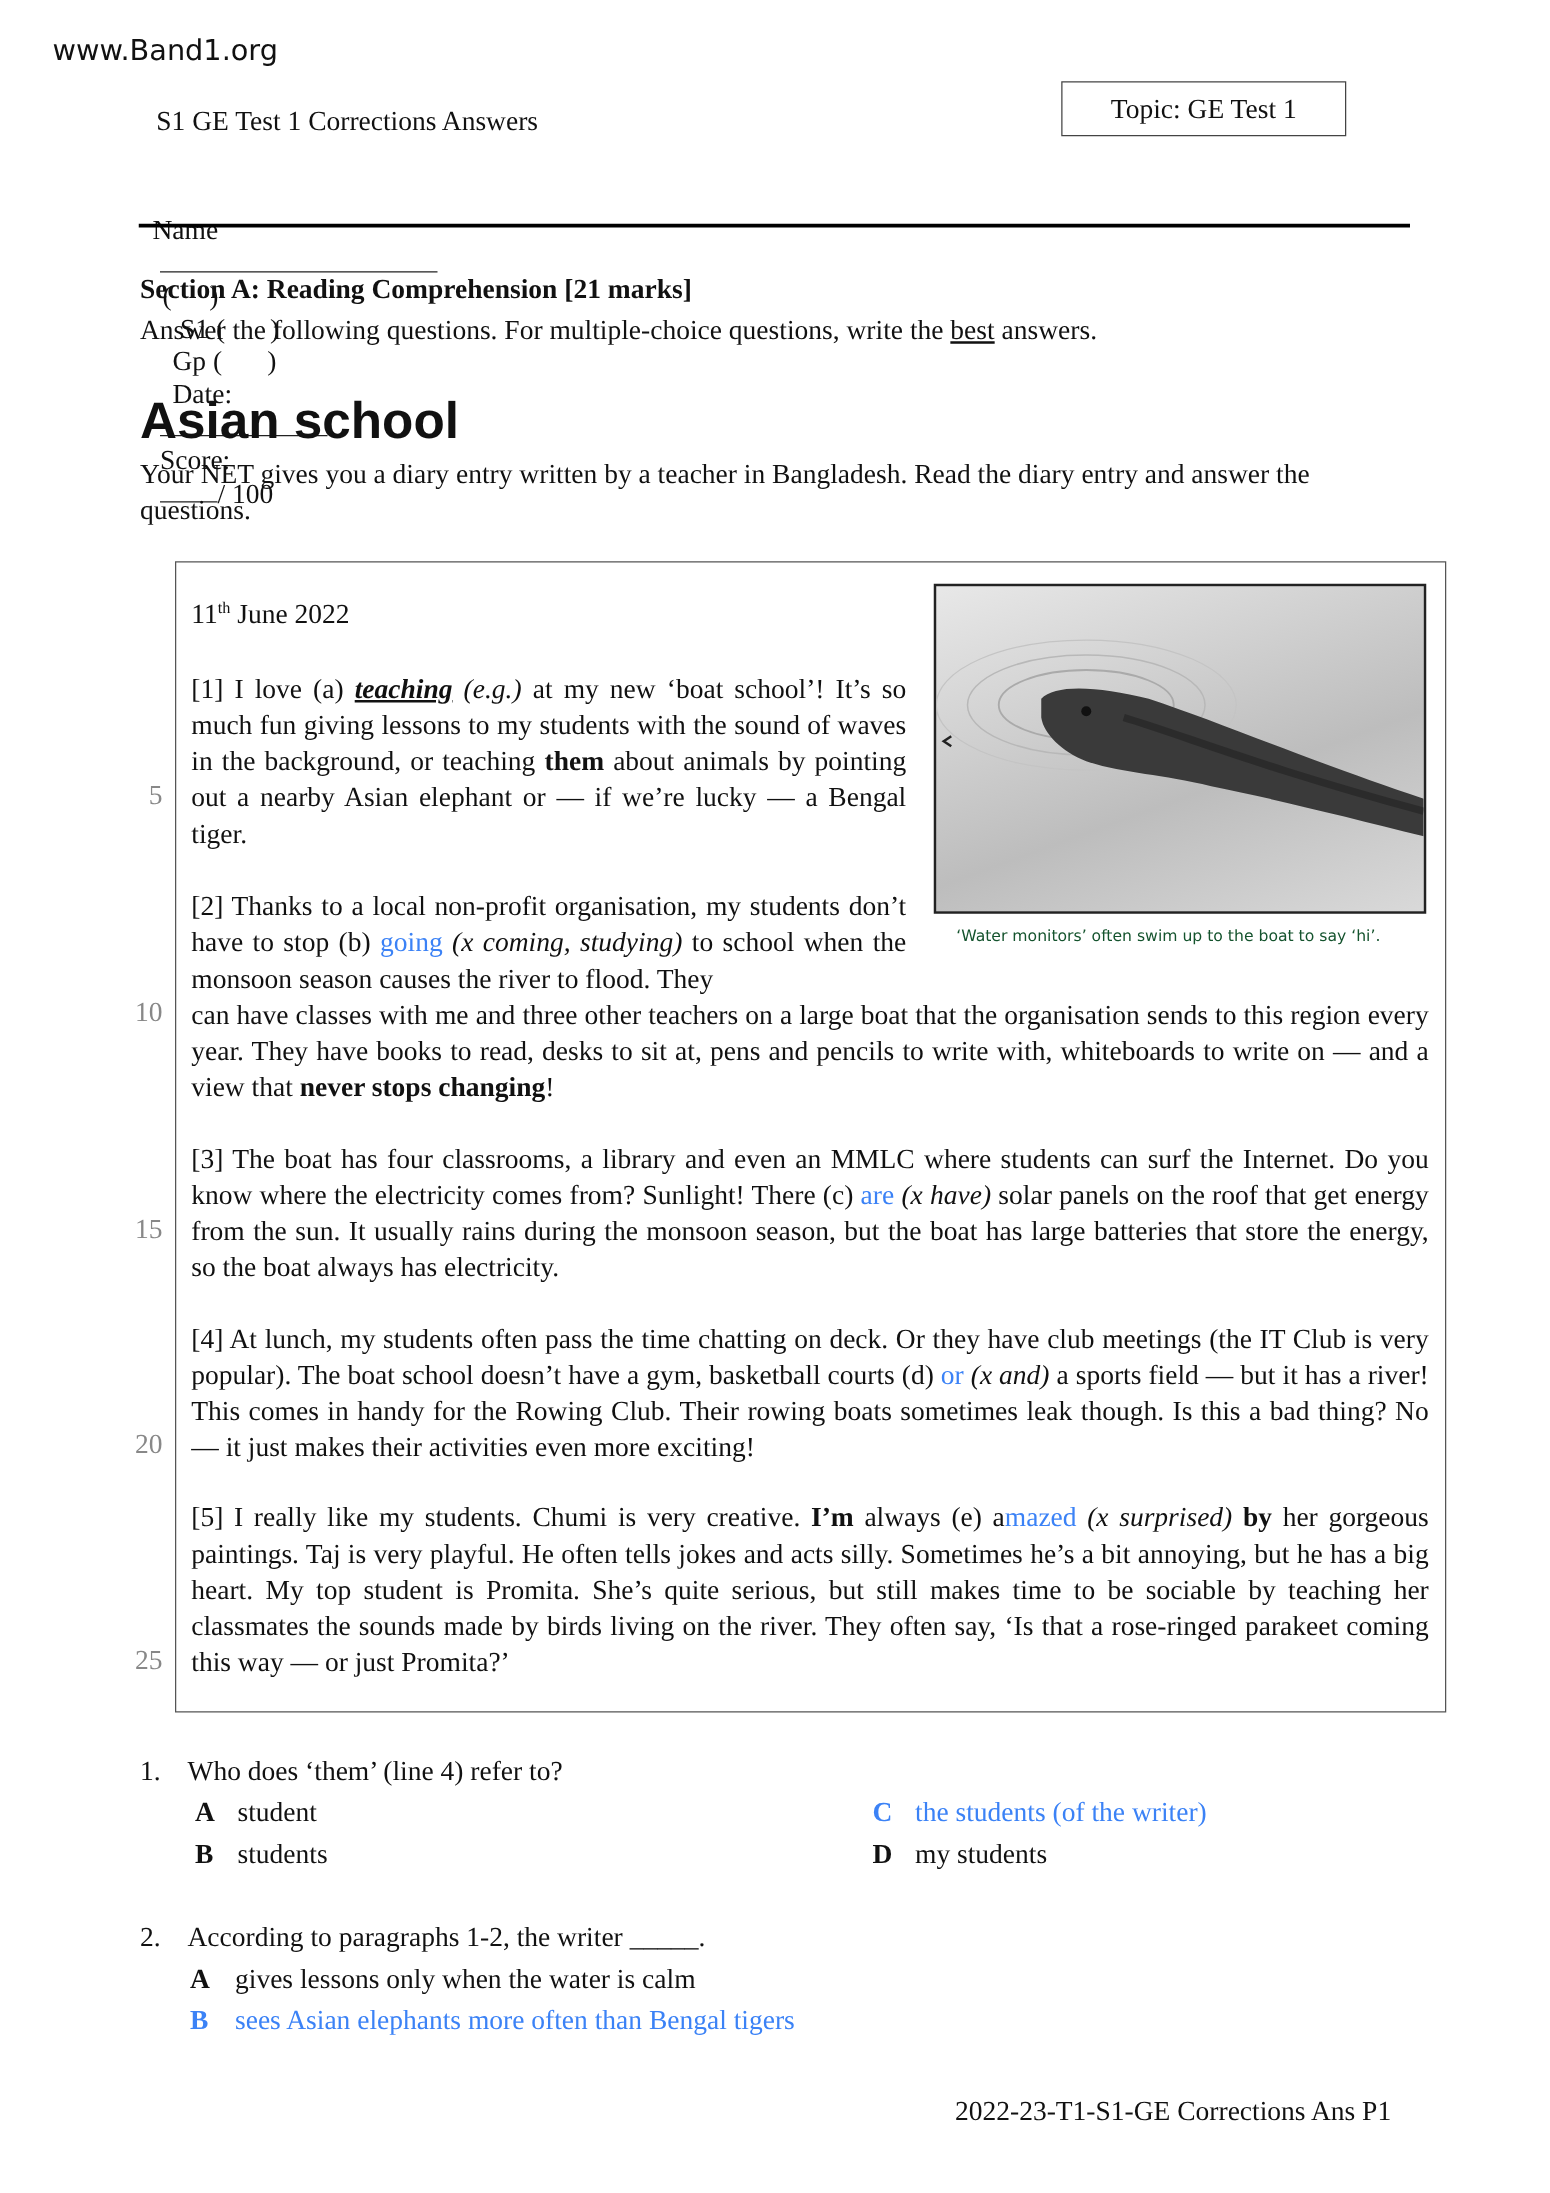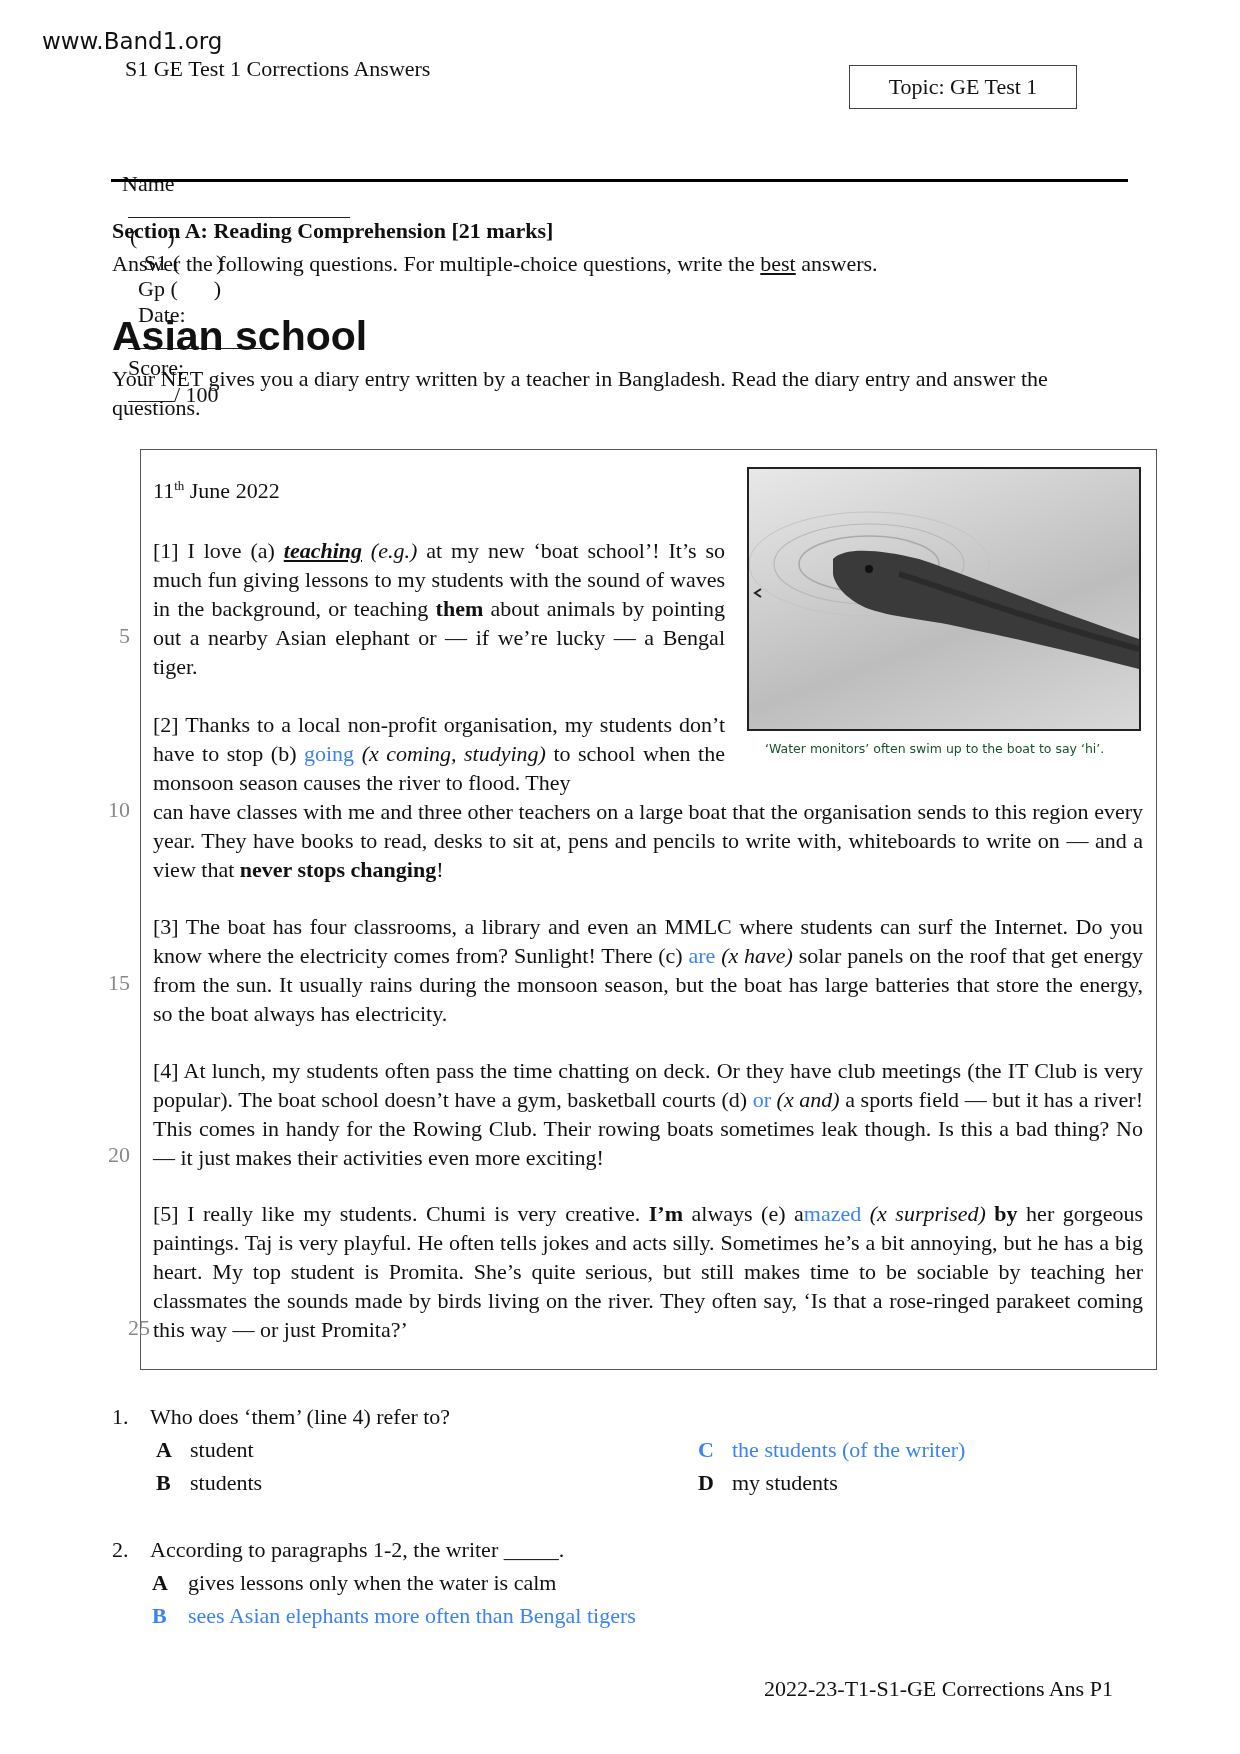--- a/index.html
+++ b/index.html
@@ -1,20 +1,20 @@
 <!DOCTYPE html>
 <html><head>
 <meta charset="utf-8">
 <style>
   html, body { margin: 0; padding: 0; background: #ffffff; }
   body { width: 1240px; height: 1754px; position: relative; overflow: hidden;
          font-family: "Liberation Serif", serif; color: #111; }
   .abs { position: absolute; }
   .site { left: 42px; top: 28px; font-family: "DejaVu Sans", sans-serif; font-size: 23px; color: #111; }
-  .doc-title { left: 125px; top: 56px; font-size: 22px; }
+  .doc-title { left: 125px; top: 84px; font-size: 22px; }
   .topic-box { left: 849px; top: 65px; width: 228px; height: 44px; border: 1.5px solid #444;
                font-size: 22px; display: flex; align-items: center; justify-content: center; box-sizing: border-box; }
   .name-row { left: 111px; top: 145px; width: 1017px; font-size: 22px; white-space: pre; }
   .name-rule { left: 111px; top: 179px; width: 1017px; height: 3px; background: #000; }
   .ul { display: inline-block; border-bottom: 1px solid #222; height: 20px; vertical-align: baseline; }
   .section-head { left: 112px; top: 218px; font-size: 22px; font-weight: bold; }
   .section-inst { left: 112px; top: 251px; font-size: 22px; }
   .section-inst u { text-decoration: underline; }
   .passage-title { left: 112px; top: 313px; font-family: "Liberation Sans", sans-serif; font-weight: bold; font-size: 41px; }
   .intro { left: 112px; top: 364px; width: 1020px; font-size: 22px; line-height: 29px; }
@@ -64,21 +64,21 @@
 <div class="abs passage-box"></div>
 
 <div class="abs date">
   <span>11</span><sup>th</sup><span> June 2022</span>
 </div>
 
 <div class="ln" style="top:623px;">5</div>
 <div class="ln" style="top:797px;">10</div>
 <div class="ln" style="top:970px;">15</div>
 <div class="ln" style="top:1142px;">20</div>
-<div class="ln" style="top:1315px;margin-left:20px;">25</div>
+<div class="ln" style="top:1315px;">25</div>
 
 <div class="ptext" style="left:153px;top:536px;width:572px;">
   <span>[1] I love (a) </span><b><i><u>teaching</u></i></b><i> (e.g.)</i><span> at my new ‘boat school’! It’s so much fun giving lessons to my students with the sound of waves in the background, or teaching </span><b>them</b><span> about animals by pointing out a nearby Asian elephant or — if we’re lucky — a Bengal tiger.</span>
 </div>
 
 <div class="abs photo">
   <svg width="390" height="260" viewBox="0 0 390 260">
     <ellipse cx="120" cy="95" rx="70" ry="28" fill="none" stroke="#aaa" stroke-width="1.5"></ellipse>
     <ellipse cx="120" cy="95" rx="95" ry="40" fill="none" stroke="#b8b8b8" stroke-width="1.2"></ellipse>
     <ellipse cx="120" cy="95" rx="120" ry="52" fill="none" stroke="#c4c4c4" stroke-width="1"></ellipse>

